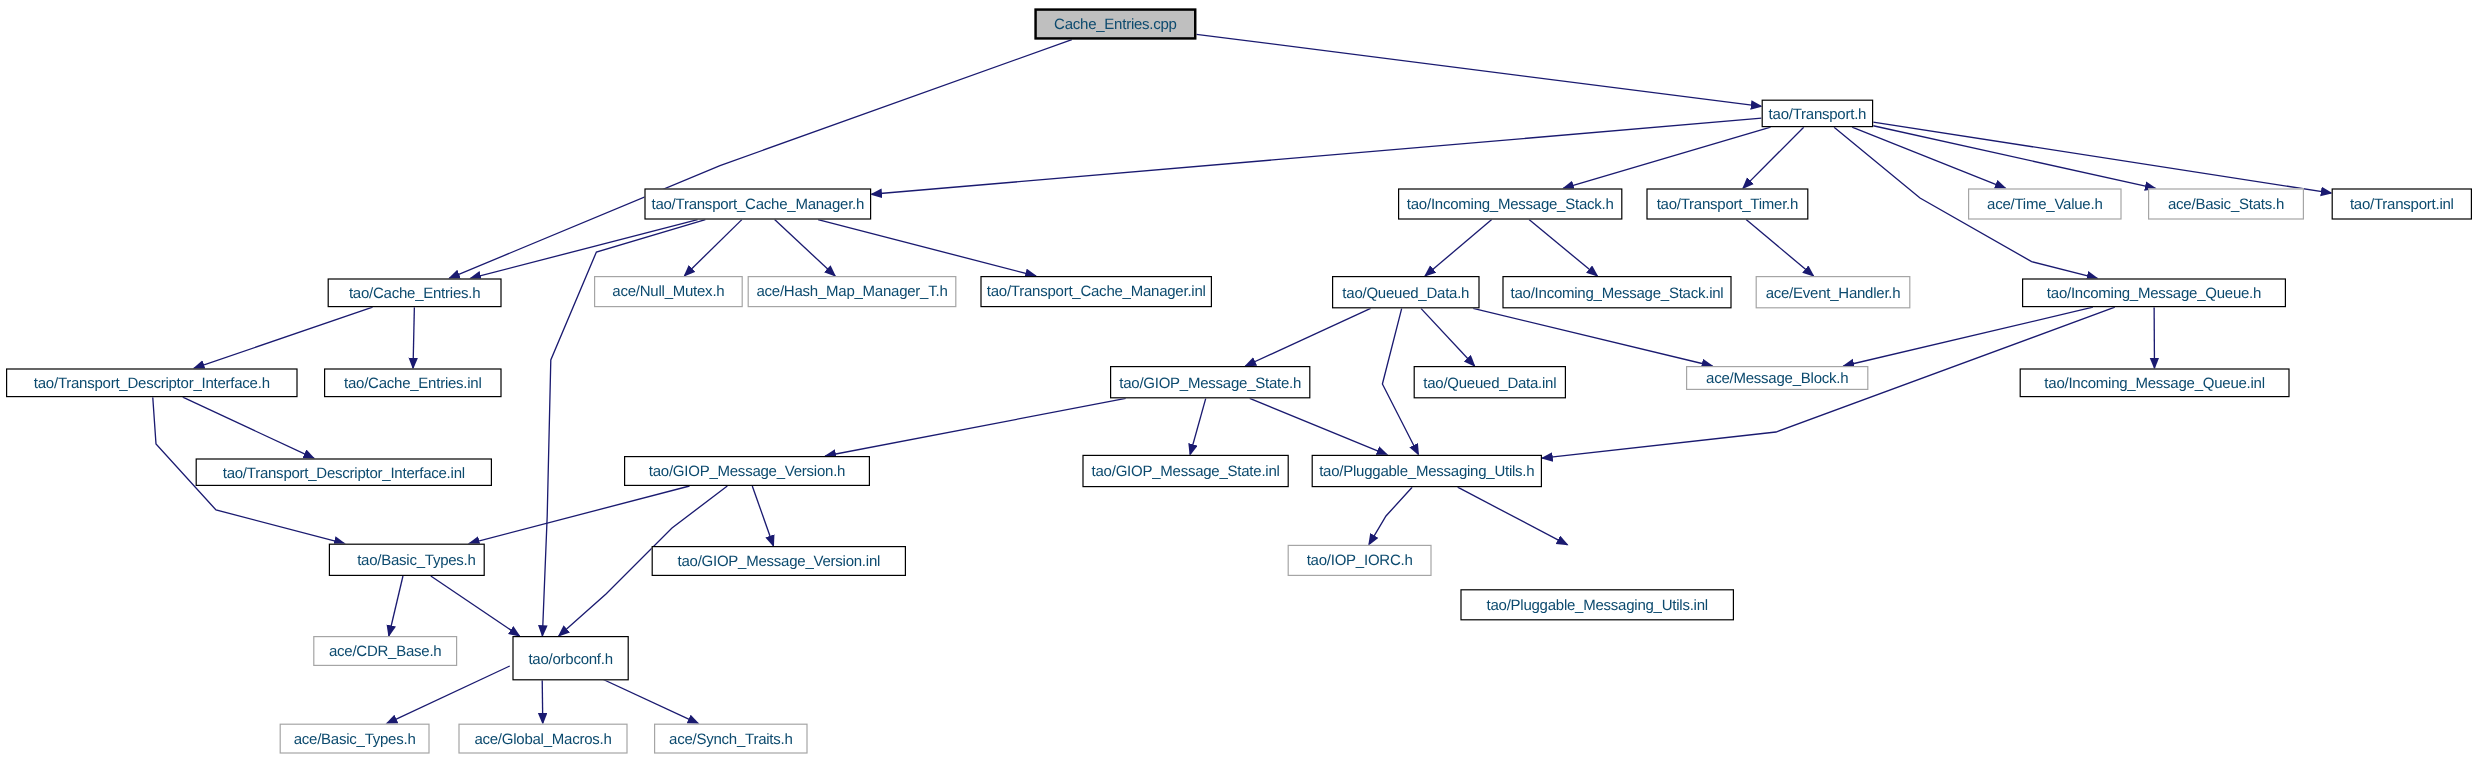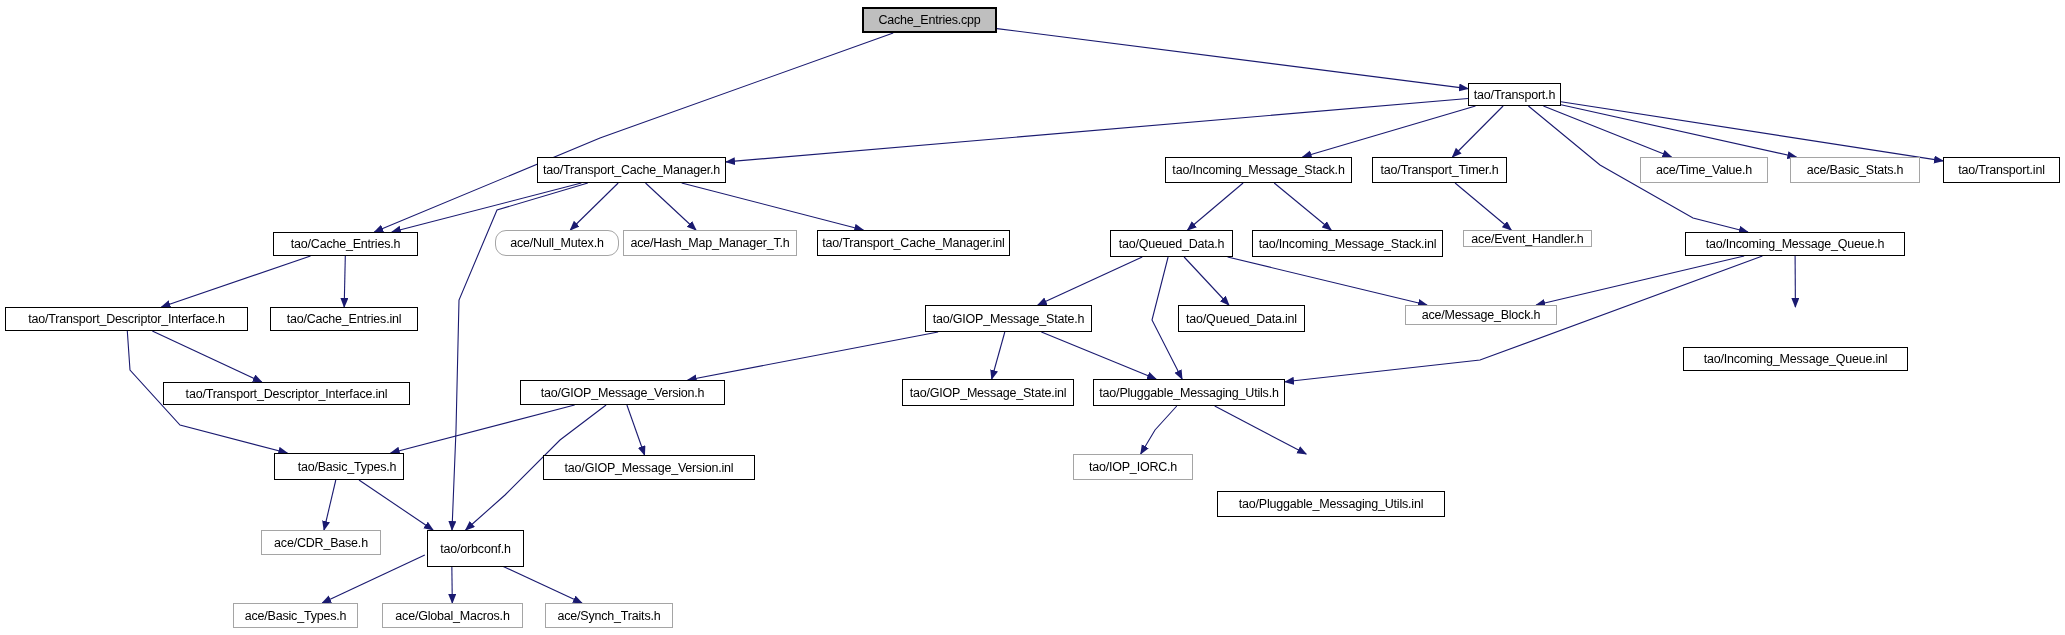--- a/index.html
+++ b/index.html
@@ -1,21 +1,21 @@
 <!DOCTYPE html>
 <html><head>
 <meta charset="utf-8">
 <style>
   html,body{margin:0;padding:0;background:#ffffff;}
   #stage{position:relative;width:2065px;height:635px;background:#ffffff;overflow:hidden;
          font-family:"Liberation Sans","DejaVu Sans",sans-serif;}
   #edges{position:absolute;left:0;top:0;width:2065px;height:635px;}
   .node{position:absolute;box-sizing:border-box;background:#ffffff;border:1px solid #000000;
         display:flex;align-items:center;justify-content:center;white-space:nowrap;
-        font-size:12.5px;letter-spacing:-0.2px;color:#000000;z-index:2;}
+        font-size:12.5px;letter-spacing:-0.2px;color:#0c4a6e;z-index:2;}
   .node.root{background:#bfbfbf;border:2px solid #000000;font-weight:normal;}
   .node.external{border:1px solid #a5a5a5;}
   .node.internal{cursor:pointer;}
   .edge{fill:none;stroke:#1a1a70;stroke-width:1.1;}
 </style>
 </head>
 <body>
 
 <div id="stage">
   <svg id="edges" width="2065" height="635" viewBox="0 0 2065 635" xmlns="http://www.w3.org/2000/svg">
@@ -71,33 +71,33 @@
   <div id="nodes">
       <div class="node root" style="left: 862px; top: 7px; width: 135px; height: 26px;">Cache_Entries.cpp</div>
       <div class="node internal" style="left: 1468px; top: 83px; width: 93px; height: 23px;">tao/Transport.h</div>
       <div class="node internal" style="left: 537px; top: 157px; width: 189px; height: 26px;">tao/Transport_Cache_Manager.h</div>
       <div class="node internal" style="left: 1165px; top: 157px; width: 187px; height: 26px;">tao/Incoming_Message_Stack.h</div>
       <div class="node internal" style="left: 1372px; top: 157px; width: 135px; height: 26px;">tao/Transport_Timer.h</div>
       <div class="node external" style="left: 1640px; top: 157px; width: 128px; height: 26px;">ace/Time_Value.h</div>
       <div class="node external" style="left: 1790px; top: 157px; width: 130px; height: 26px;">ace/Basic_Stats.h</div>
       <div class="node internal" style="left: 1943px; top: 157px; width: 117px; height: 26px;">tao/Transport.inl</div>
       <div class="node internal" style="left: 273px; top: 232px; width: 145px; height: 24px;">tao/Cache_Entries.h</div>
-      <div class="node external" style="left: 495px; top: 230px; width: 124px; height: 26px; border-radius: 11px;">ace/Null_Mutex.h</div>
+      <div class="node external" style="left: 495px; top: 230px; width: 124px; height: 26px;">ace/Null_Mutex.h</div>
       <div class="node external" style="left: 623px; top: 230px; width: 174px; height: 26px;">ace/Hash_Map_Manager_T.h</div>
       <div class="node internal" style="left: 817px; top: 230px; width: 193px; height: 26px;">tao/Transport_Cache_Manager.inl</div>
       <div class="node internal" style="left: 1110px; top: 230px; width: 123px; height: 27px;">tao/Queued_Data.h</div>
       <div class="node internal" style="left: 1252px; top: 230px; width: 191px; height: 27px;">tao/Incoming_Message_Stack.inl</div>
-      <div class="node external" style="left: 1463px; top: 230px; width: 129px; height: 17px;">ace/Event_Handler.h</div>
+      <div class="node external" style="left: 1463px; top: 230px; width: 129px; height: 27px;">ace/Event_Handler.h</div>
       <div class="node internal" style="left: 1685px; top: 232px; width: 220px; height: 24px;">tao/Incoming_Message_Queue.h</div>
       <div class="node internal" style="left: 5px; top: 307px; width: 243px; height: 24px;">tao/Transport_Descriptor_Interface.h</div>
       <div class="node internal" style="left: 270px; top: 307px; width: 148px; height: 24px;">tao/Cache_Entries.inl</div>
       <div class="node internal" style="left: 925px; top: 305px; width: 167px; height: 27px;">tao/GIOP_Message_State.h</div>
       <div class="node internal" style="left: 1178px; top: 305px; width: 127px; height: 27px;">tao/Queued_Data.inl</div>
       <div class="node external" style="left: 1405px; top: 305px; width: 152px; height: 20px;">ace/Message_Block.h</div>
-      <div class="node internal" style="left: 1683px; top: 307px; width: 225px; height: 24px; margin-top: 40px;">tao/Incoming_Message_Queue.inl</div>
+      <div class="node internal" style="left: 1683px; top: 307px; width: 225px; height: 24px;">tao/Incoming_Message_Queue.inl</div>
       <div class="node internal" style="left: 163px; top: 382px; width: 247px; height: 23px;">tao/Transport_Descriptor_Interface.inl</div>
       <div class="node internal" style="left: 520px; top: 380px; width: 205px; height: 25px;">tao/GIOP_Message_Version.h</div>
       <div class="node internal" style="left: 902px; top: 379px; width: 172px; height: 27px;">tao/GIOP_Message_State.inl</div>
       <div class="node internal" style="left: 1093px; top: 379px; width: 192px; height: 27px;">tao/Pluggable_Messaging_Utils.h</div>
       <div class="node internal" style="left: 274px; top: 453px; width: 130px; height: 27px; padding-left: 16px;">tao/Basic_Types.h</div>
       <div class="node internal" style="left: 543px; top: 455px; width: 212px; height: 25px;">tao/GIOP_Message_Version.inl</div>
       <div class="node external" style="left: 1073px; top: 454px; width: 120px; height: 26px;">tao/IOP_IORC.h</div>
       <div class="node internal" style="left: 1217px; top: 454px; width: 228px; height: 26px; margin-top: 37px;">tao/Pluggable_Messaging_Utils.inl</div>
       <div class="node external" style="left: 261px; top: 530px; width: 120px; height: 25px;">ace/CDR_Base.h</div>
       <div class="node internal" style="left: 427px; top: 530px; width: 97px; height: 37px;">tao/orbconf.h</div>

